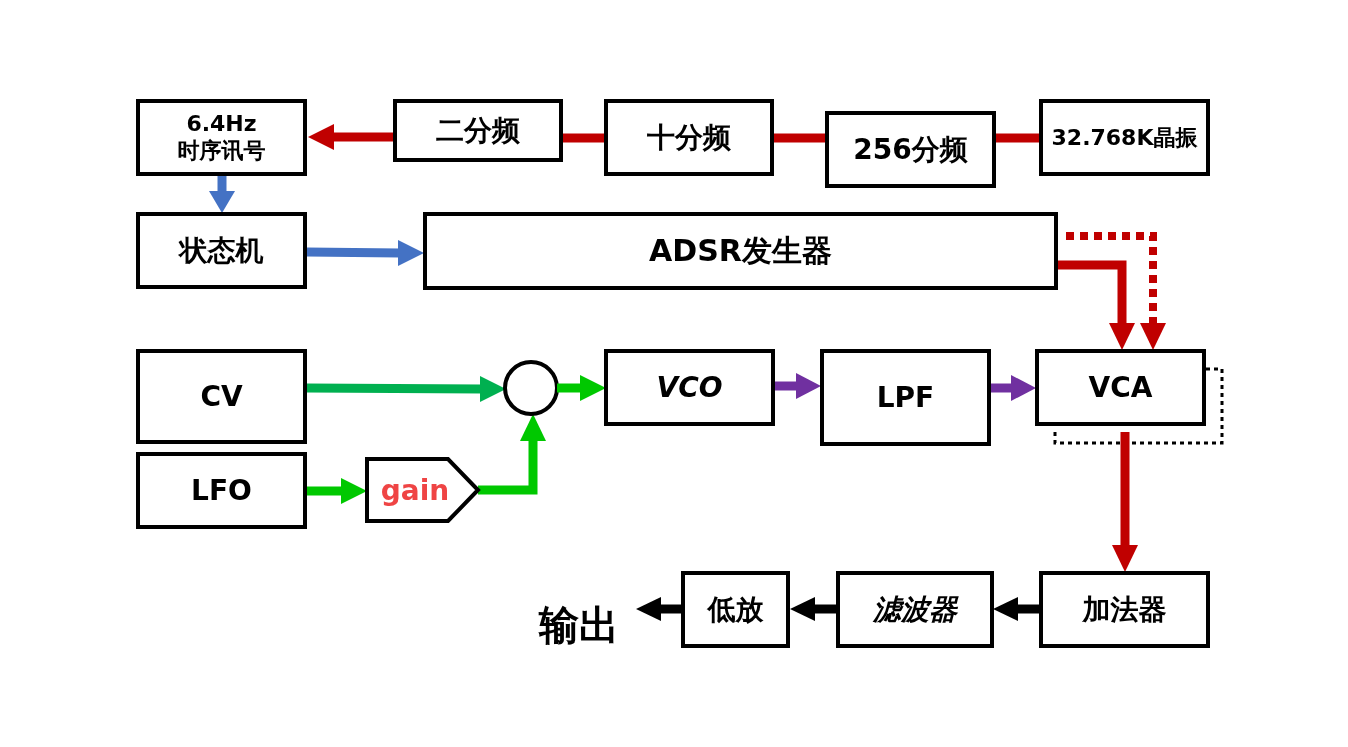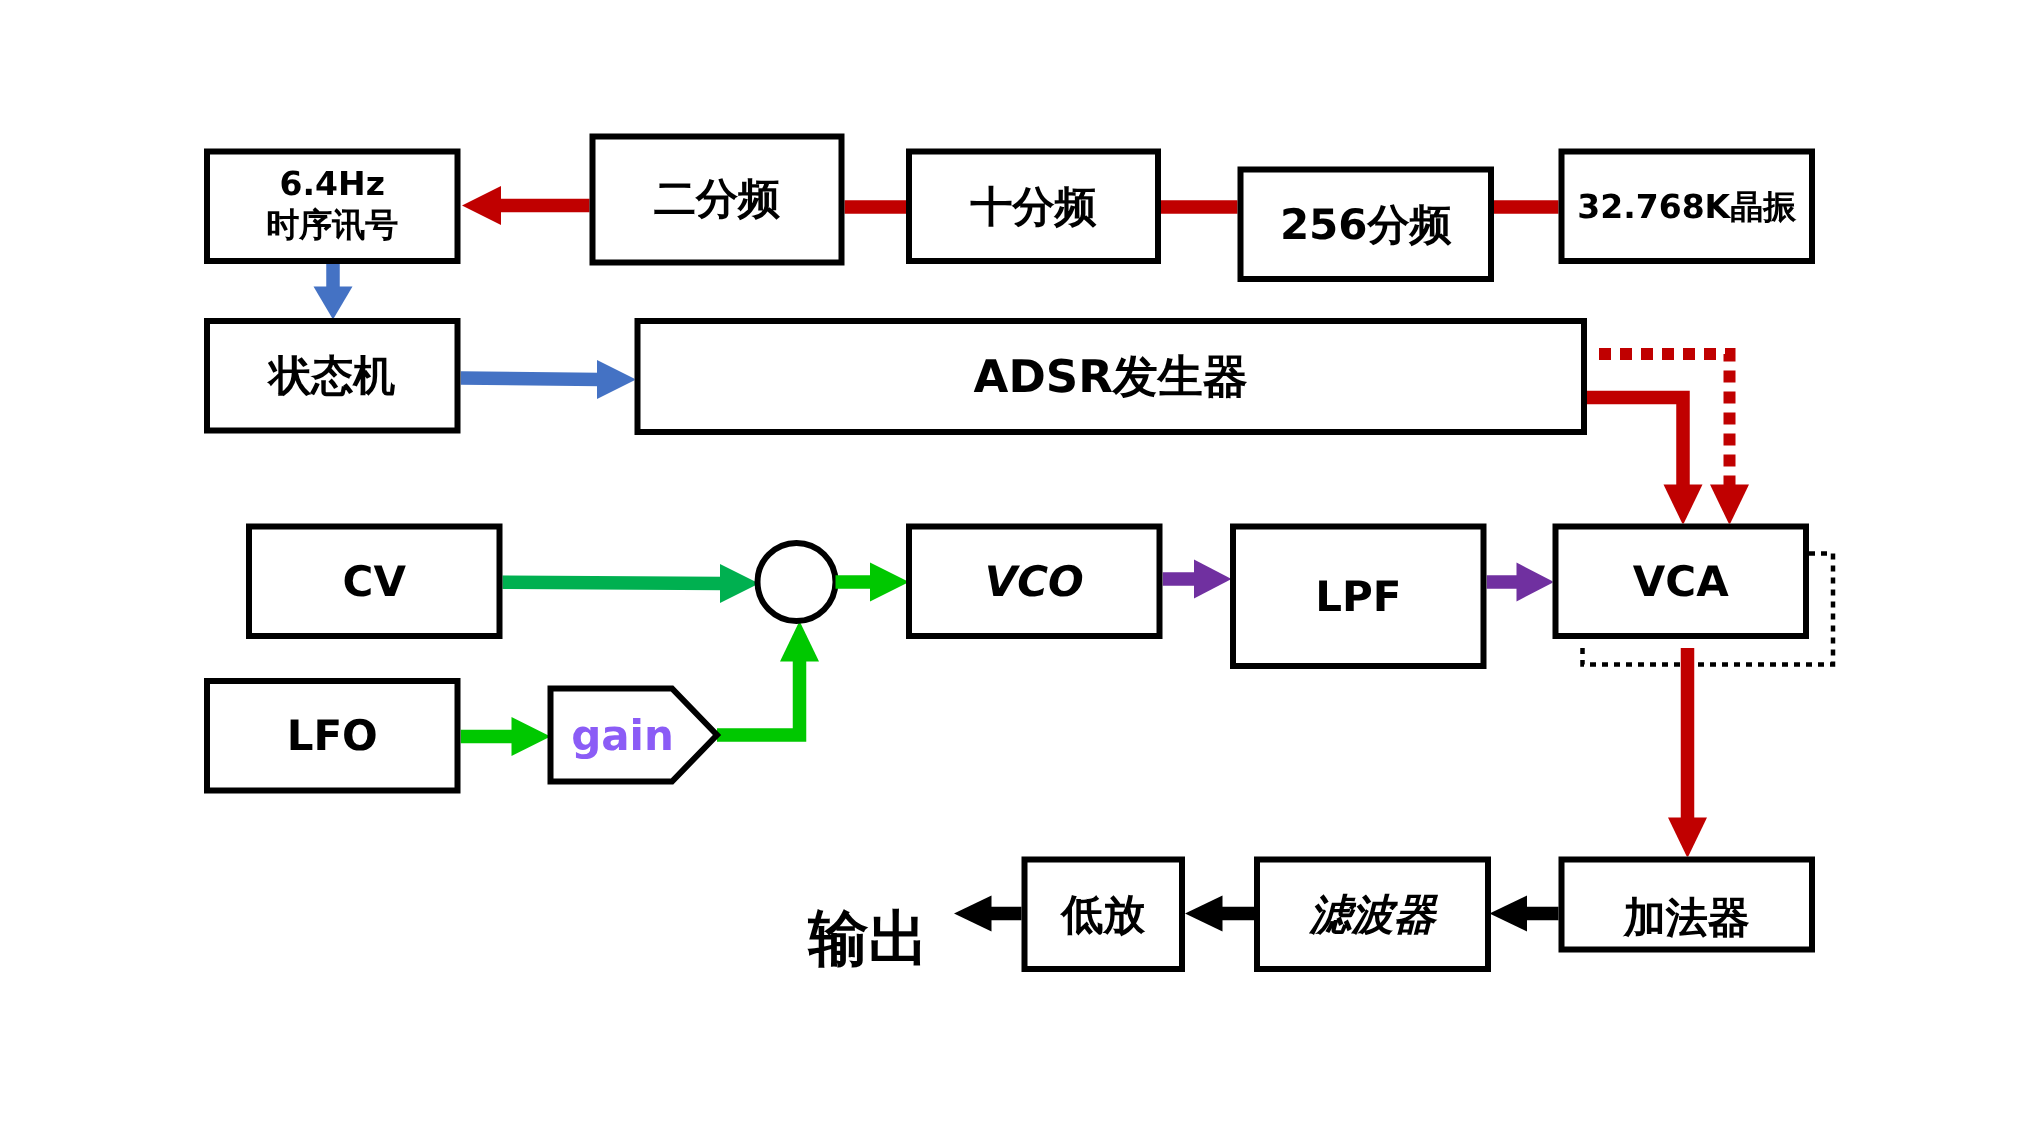--- a/index.html
+++ b/index.html
@@ -98,62 +98,62 @@
   <g>
     <line x1="682" y1="609" x2="658" y2="609" stroke="#000" stroke-width="9"></line>
     <polygon points="636,609 661,597 661,621" fill="#000"></polygon>
   </g>
 </svg>
 
 <div class="box xs" style="left:136px;top:99px;width:171px;height:77px;flex-direction:column;">
   <span class="t">6.4Hz</span>
   <span class="t">时序讯号</span>
 </div>
-<div class="box mid" style="left:393px;top:89px;width:170px;height:88px;align-items:center;">
+<div class="box mid" style="left:393px;top:99px;width:170px;height:63px;align-items:center;">
   <span>二分频</span>
 </div>
 <div class="box mid" style="left:604px;top:99px;width:170px;height:77px;">
   <span>十分频</span>
 </div>
 <div class="box mid" style="left:825px;top:111px;width:171px;height:77px;">
   <span>256分频</span>
 </div>
 <div class="box xs" style="left:1039px;top:99px;width:171px;height:77px;">
   <span>32.768K晶振</span>
 </div>
 
 <div class="box mid" style="left:136px;top:212px;width:171px;height:77px;">
   <span>状态机</span>
 </div>
 <div class="box big" style="left:423px;top:212px;width:635px;height:78px;">
   <span>ADSR发生器</span>
 </div>
 
-<div class="box mid" style="left:136px;top:349px;width:171px;height:77px;margin-left:28px;">
+<div class="box mid" style="left:136px;top:349px;width:171px;height:95px;">
   <span>CV</span>
 </div>
 <div class="box mid" style="left:604px;top:349px;width:171px;height:77px;font-style:italic;">
   <span>VCO</span>
 </div>
 <div class="box mid" style="left:820px;top:349px;width:171px;height:97px;">
   <span>LPF</span>
 </div>
 <div class="box mid" style="left:1035px;top:349px;width:171px;height:77px;">
   <span>VCA</span>
 </div>
 
 <div class="box mid" style="left:136px;top:452px;width:171px;height:77px;">
   <span>LFO</span>
 </div>
-<div style="position:absolute;left:369px;top:461px;width:92px;height:58px;display:flex;align-items:center;justify-content:center;font-weight:bold;font-size:28px;color:#8b5cf6;">
+<div style="position:absolute;left:369px;top:461px;width:92px;height:58px;display:flex;align-items:center;justify-content:center;font-weight:bold;font-size:28px;color:#ef4444;">
   <span>gain</span>
 </div>
 
 <div class="free" style="left:539px;top:584px;margin-top:14px;">输出</div>
 <div class="box mid" style="left:681px;top:571px;width:109px;height:77px;">
   <span>低放</span>
 </div>
 <div class="box mid" style="left:836px;top:571px;width:158px;height:77px;font-style:italic;">
   <span>滤波器</span>
 </div>
-<div class="box mid" style="left:1039px;top:571px;width:171px;height:64px;align-items:flex-end;">
+<div class="box mid" style="left:1039px;top:571px;width:171px;height:77px;">
   <span>加法器</span>
 </div>
 
 </body></html>

